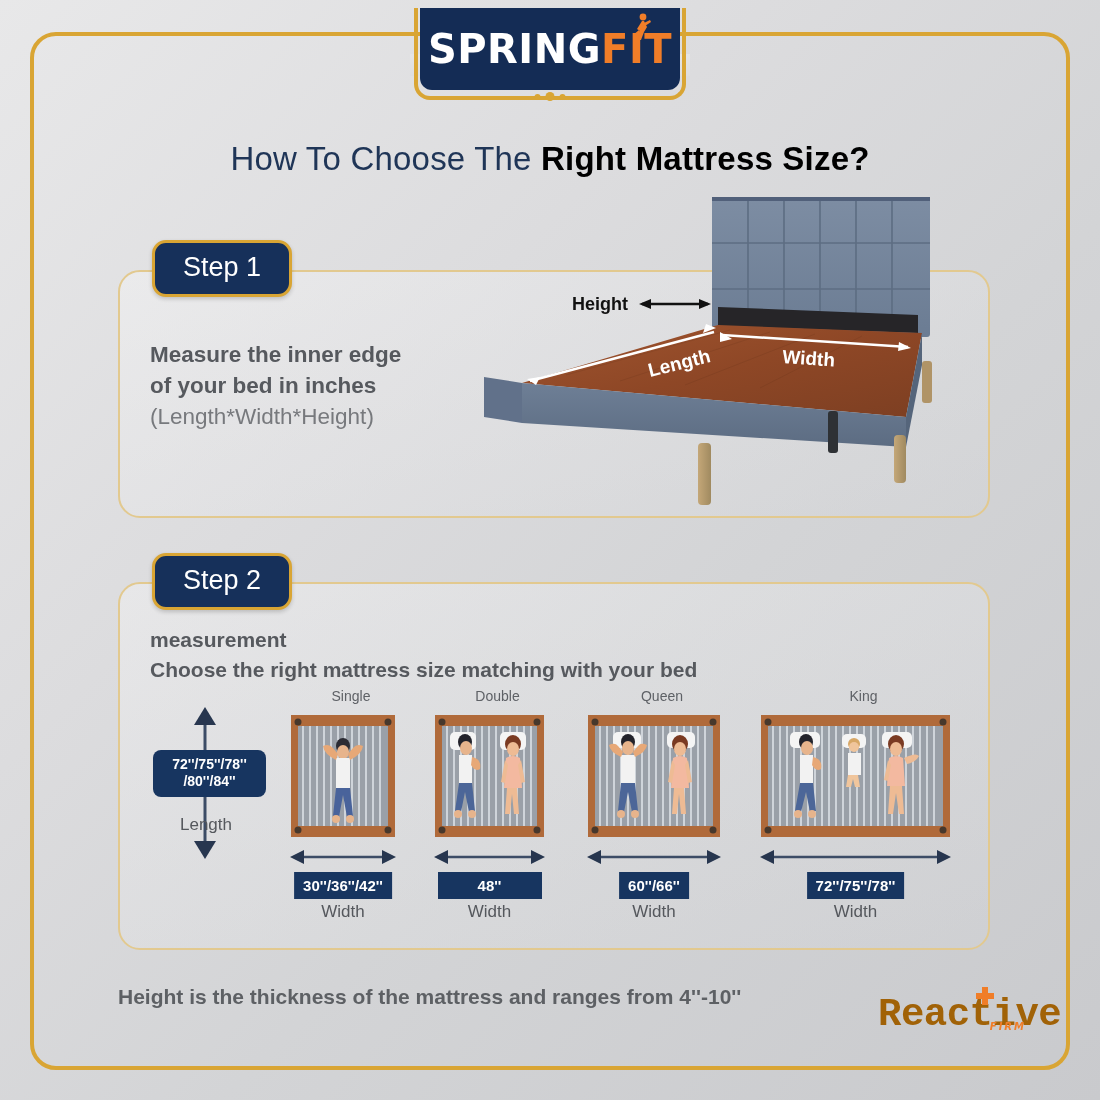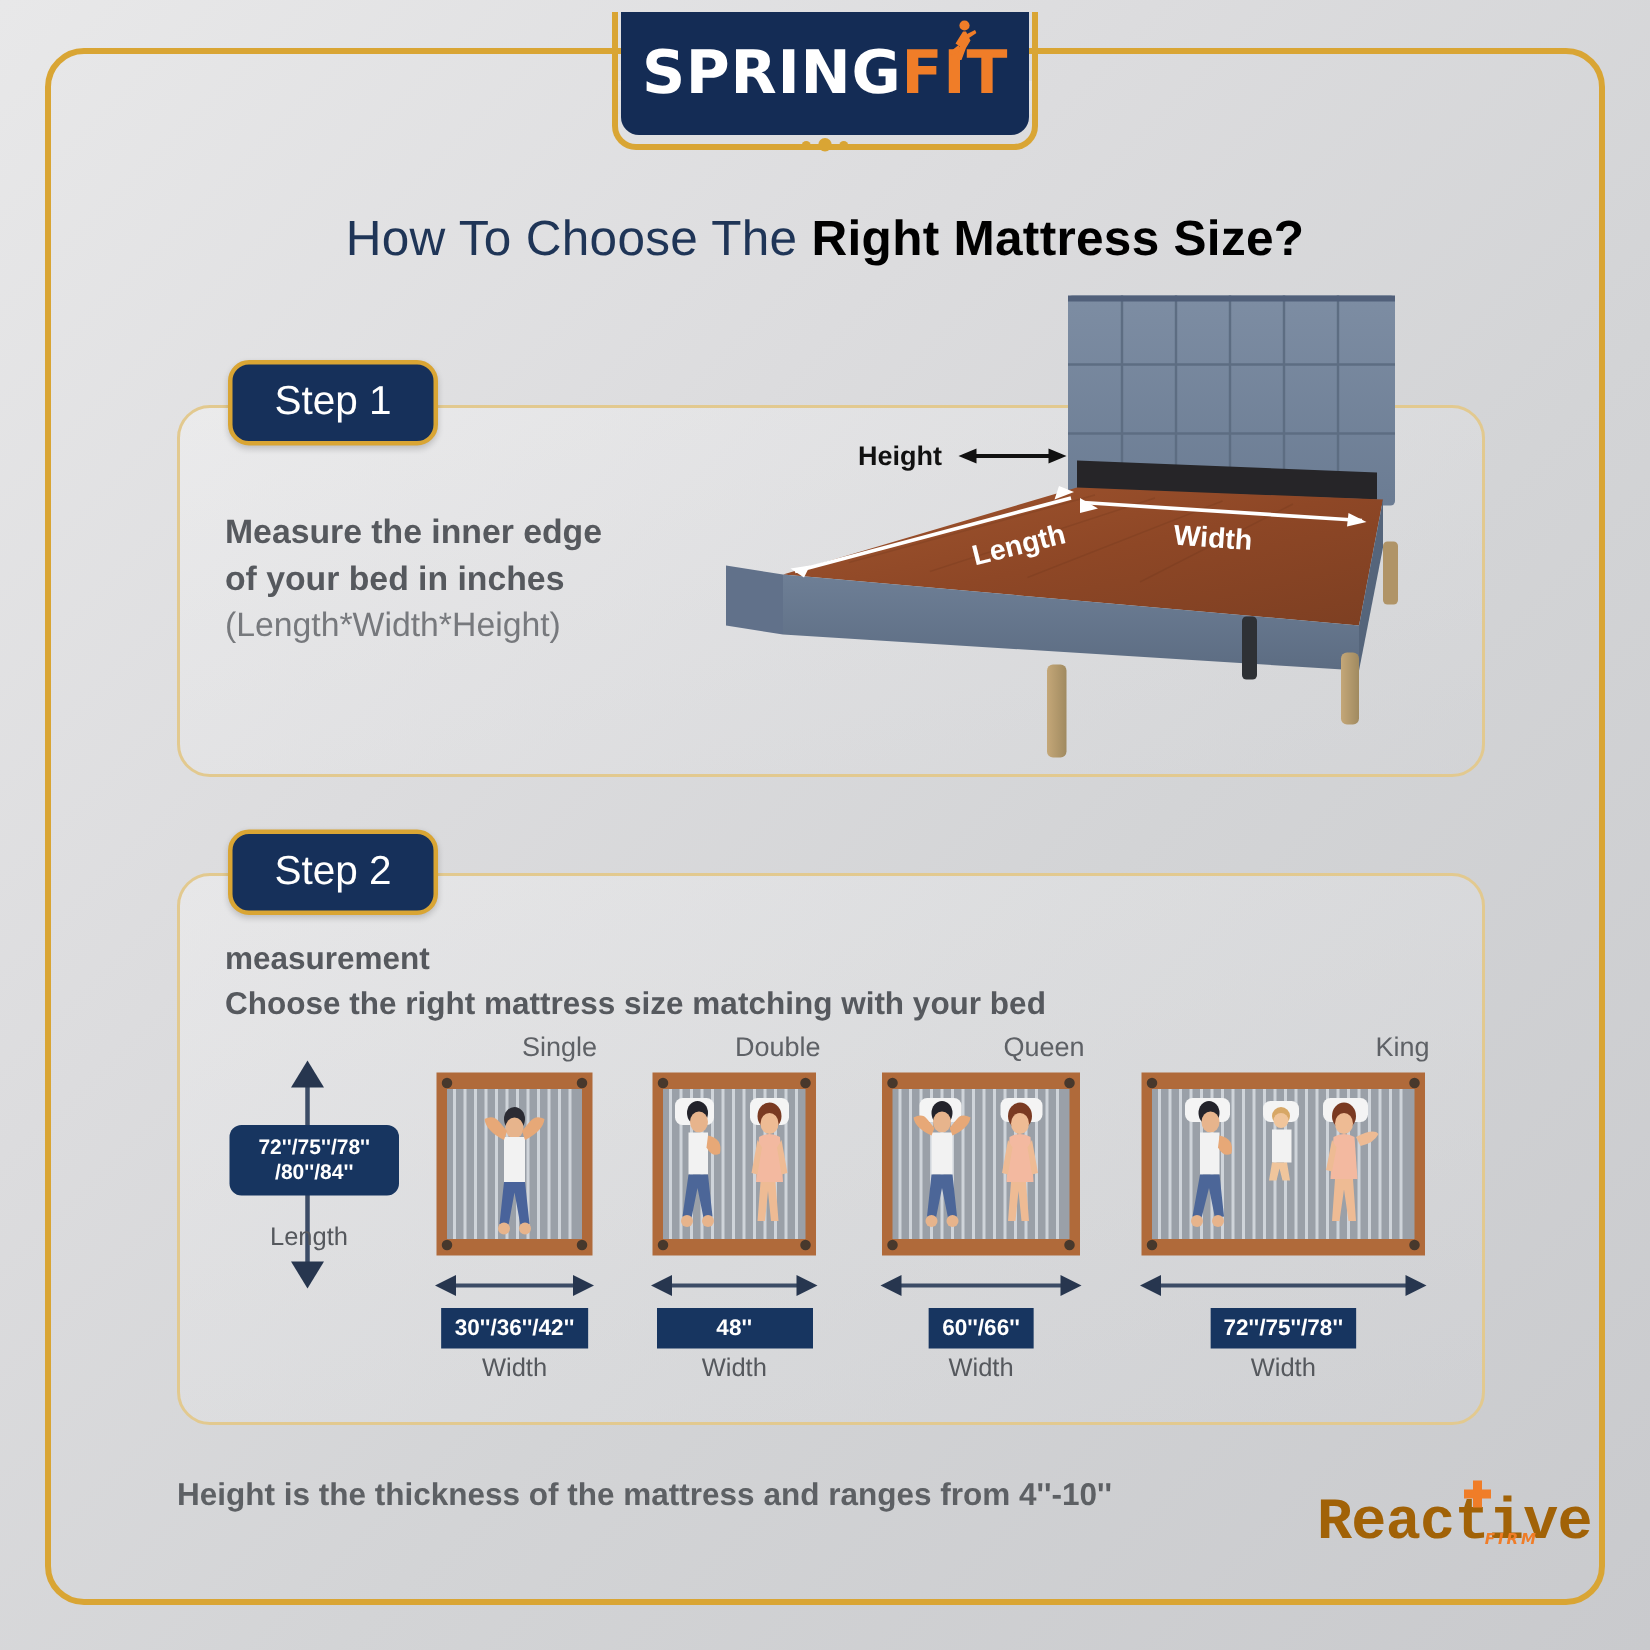--- a/index.html
+++ b/index.html
@@ -18,21 +18,21 @@
     pointer-events:none;
   }
   .frame-notch{
     position:absolute;top:18px;left:50%;transform:translateX(-50%);
     width:280px;height:22px;background:linear-gradient(180deg,#e5e5e7,#dedee0);
   }
 
   
   .logo-wrap{
     position:absolute;left:50%;transform:translateX(-50%);top:8px;
-    width:272px;height:92px;z-index:6;padding-left:12px;
+    width:272px;height:92px;z-index:6;
   }
   .logo-gold{
     position:absolute;inset:0;border:4px solid #d9a534;border-radius:0 0 16px 16px;
     border-top:none;box-sizing:border-box;background:transparent;
   }
   .logo-box{
     position:absolute;left:6px;right:6px;top:0;height:82px;
     background:#142c55;border-radius:0 0 12px 12px;
     display:flex;align-items:center;justify-content:center;
   }
@@ -108,22 +108,22 @@
   }
   .reactive .cross{position:absolute;left:96px;top:-2px;}
 
   
   .bed{position:absolute;left:470px;top:185px;width:510px;height:345px;}
 
   
   .sizes{position:absolute;left:280px;top:688px;width:690px;height:250px;}
   .col{position:absolute;top:0;}
   .col .hdr{
-    position:absolute;top:0;left:16px;right:0;text-align:right;
-    font-size:18px;color:#5e6166;
+    position:absolute;top:0;left:16px;right:0;text-align:center;
+    font-size:14px;color:#5e6166;
   }
   .mattress{position:absolute;top:24px;left:0;}
   .wbadge{
     position:absolute;background:#173560;color:#fff;font-size:15px;font-weight:bold;
     padding:5px 9px;text-align:center;white-space:nowrap;left:50%;transform:translateX(-50%);
   }
   .wlabel{
     position:absolute;left:50%;transform:translateX(-50%);
     font-size:17px;color:#55585d;white-space:nowrap;
   }

